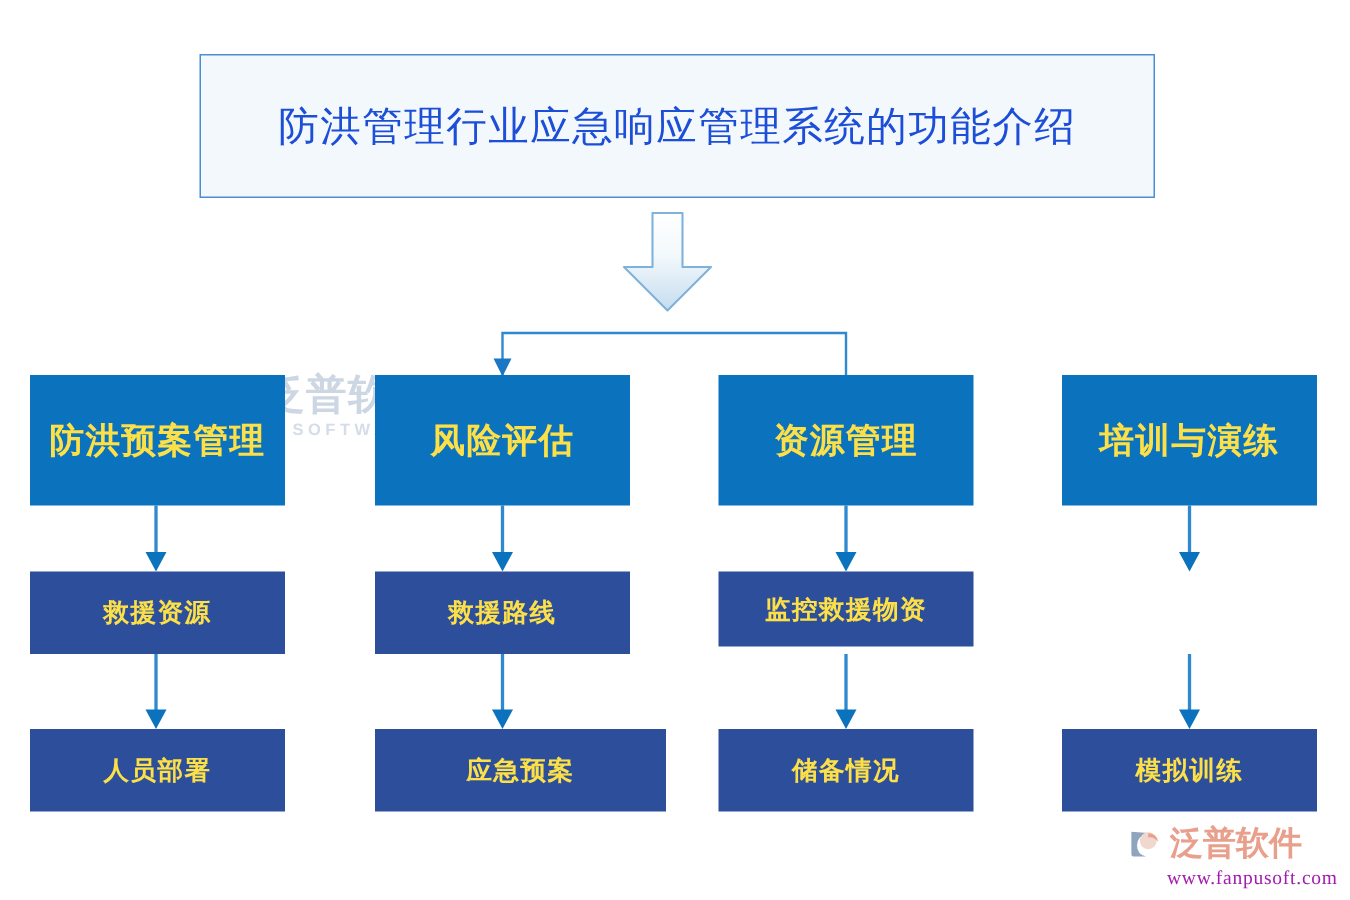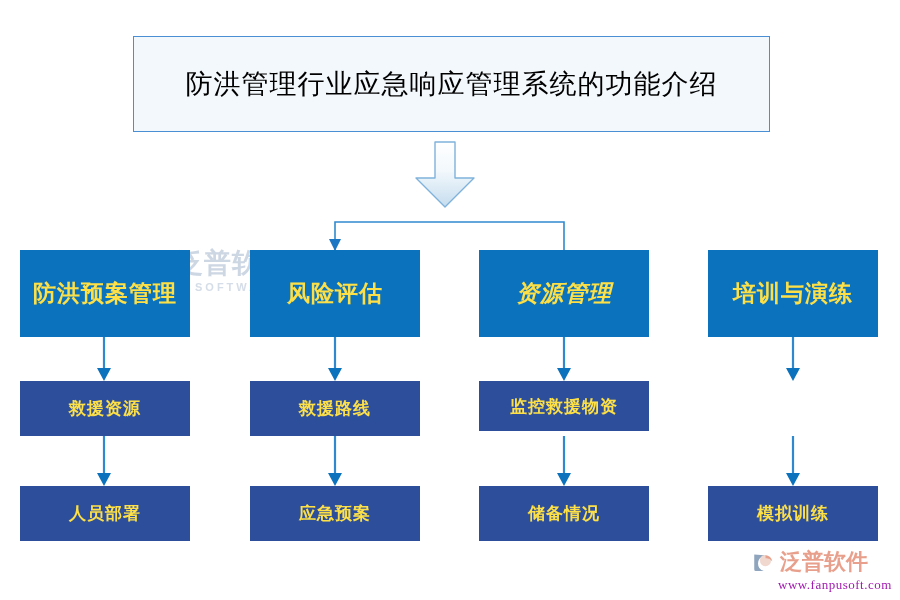--- a/index.html
+++ b/index.html
@@ -68,21 +68,21 @@
     border: 1.5px solid #4a8fd4;
     box-sizing: border-box;
     display: flex;
     align-items: center;
     justify-content: center;
     z-index: 3;
   }
   .title-text {
     font-family: "Liberation Serif", "DejaVu Serif", serif;
     font-size: 27px;
-    color: #000000;
+    color: #1d4ed8;
     letter-spacing: 1px;
     white-space: nowrap;
   }
 
   
   .block-arrow {
     position: absolute;
     left: 412px;
     top: 141px;
     width: 66px;
@@ -239,41 +239,41 @@
       <polygon points="793,486 786,473 800,473" fill="#0b72bd"></polygon>
     </g>
   </svg>
 
   <div class="node level1" style="left:20px; top:250px; width:170px; height:87px;">
     <span>防洪预案管理</span>
   </div>
   <div class="node level1" style="left:250px; top:250px; width:170px; height:87px;">
     <span>风险评估</span>
   </div>
-  <div class="node level1" style="left:479px; top:250px; width:170px; height:87px;font-style:italic;">
+  <div class="node level1" style="left:479px; top:250px; width:170px; height:87px;">
     <span>资源管理</span>
   </div>
   <div class="node level1" style="left:708px; top:250px; width:170px; height:87px;">
     <span>培训与演练</span>
   </div>
 
   <div class="node level2" style="left:20px; top:381px; width:170px; height:55px;font-family:Liberation Mono, monospace;">
     <span>救援资源</span>
   </div>
   <div class="node level2" style="left:250px; top:381px; width:170px; height:55px;">
     <span>救援路线</span>
   </div>
   <div class="node level2" style="left:479px; top:381px; width:170px; height:50px;">
     <span>监控救援物资</span>
   </div>
 
   <div class="node level3" style="left:20px; top:486px; width:170px; height:55px;">
     <span>人员部署</span>
   </div>
-  <div class="node level3" style="left:250px; top:486px; width:170px; height:55px;">
+  <div class="node level3" style="left:250px; top:486px; width:194px; height:55px;">
     <span>应急预案</span>
   </div>
   <div class="node level3" style="left:479px; top:486px; width:170px; height:55px;">
     <span>储备情况</span>
   </div>
   <div class="node level3" style="left:708px; top:486px; width:170px; height:55px;">
     <span>模拟训练</span>
   </div>
 
   <div class="brand">

